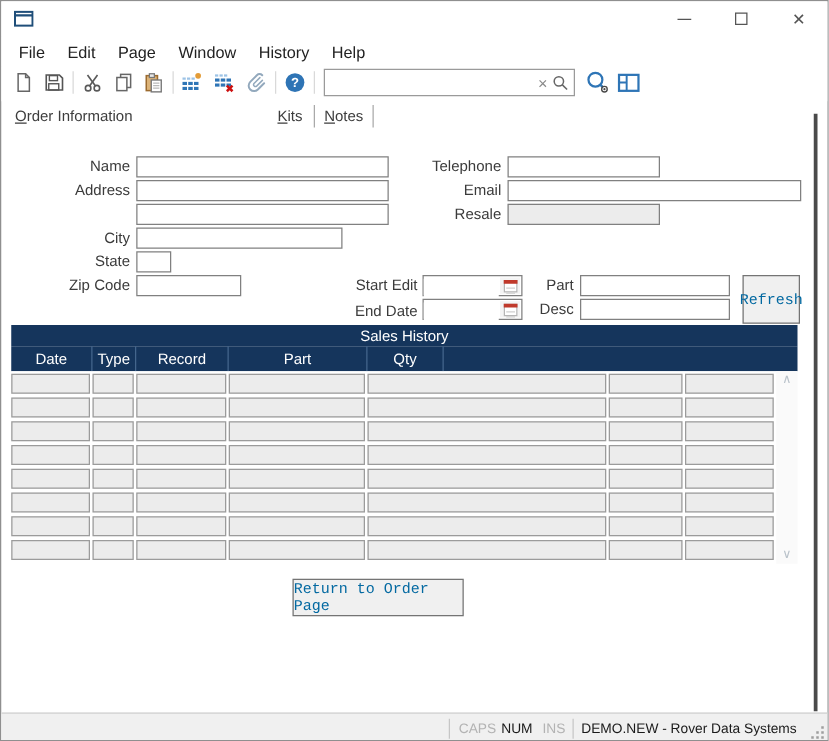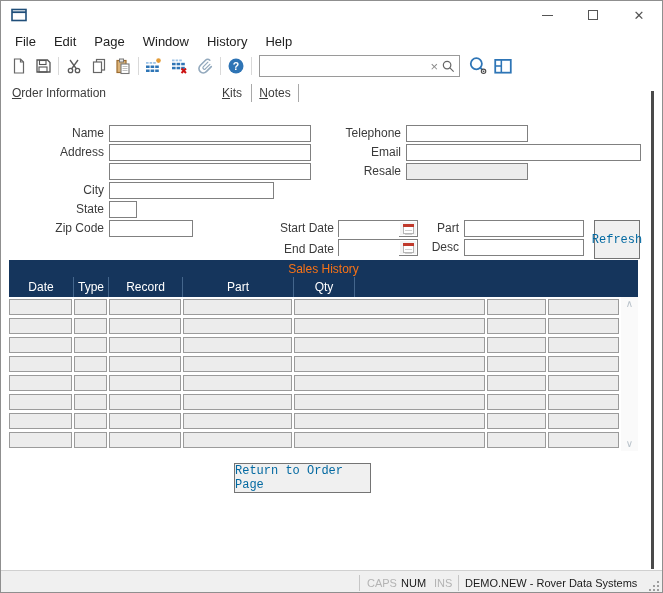--- a/index.html
+++ b/index.html
@@ -57,21 +57,21 @@
   .calglyph::before { content:""; position:absolute; left:-1px; top:-1px; width:11px; height:3px;
                       background:#c0392b; }
   .calglyph::after { content:""; position:absolute; left:1px; top:5px; width:7px; height:3px;
                      border-top:1px solid #cfcfcf; border-bottom:1px solid #cfcfcf; }
   .btn { position:absolute; background:#f0f0f0; border:1px solid #747474; font-size:12px;
          color:#0369a1; display:flex; align-items:center; justify-content:center; cursor:pointer;
          font-family:Liberation Mono, monospace; }
 
   
   .sh-title { position:absolute; left:8px; top:259px; width:629px; height:17px; background:#15355c;
-              color:#f97316; font-size:12px; display:flex; align-items:center; justify-content:center; }
+              color:#ffffff; font-size:12px; display:flex; align-items:center; justify-content:center; }
   .sh-header { position:absolute; left:8px; top:276px; width:629px; height:20px; background:#15355c;
                display:flex; }
   .th { height:100%; color:#fff; font-size:12px; display:flex; align-items:center;
         justify-content:center; border-right:1px solid #44668c; }
   .sh-hspacer { flex:1; height:100%; }
   .sh-body { position:absolute; left:8px; top:296px; width:629px; height:154px; background:#fff; }
   .grid-rows { position:absolute; left:0; top:2px; width:612px; }
   .grow { display:flex; height:19px; }
   .gcell { height:16px; border:1px solid #9b9b9b; background:#ececec; margin-right:2px; }
   .vscroll { position:absolute; left:612px; top:0; width:17px; height:100%; background:#fafafa;
@@ -263,21 +263,21 @@
   <span class="flabel" style="left:33px;top:219px;width:70px">Zip Code</span>
   <input class="tbox" style="left: 108px; top: 219px; width: 84px;" value="">
 
   <span class="flabel" style="left:330px;top:124px;width:70px">Telephone</span>
   <input class="tbox" style="left: 405px; top: 124px; width: 122px;" value="">
   <span class="flabel" style="left:330px;top:143px;width:70px">Email</span>
   <input class="tbox" style="left: 405px; top: 143px; width: 235px;" value="">
   <span class="flabel" style="left:330px;top:162px;width:70px">Resale</span>
   <input class="tbox disabled" style="left: 405px; top: 162px; width: 122px;" value="">
 
-  <span class="flabel" style="left:273px;top:219px;width:60px">Start Date</span>
+  <span class="flabel" style="left:273px;top:219px;width:60px">Start Edit</span>
   <div class="datebox" style="left:337px;top:219px">
     <input type="text" value="" style="">
     <span class="calbtn">
         <span class="calglyph"></span>
       </span>
   </div>
   <span class="flabel" style="left:418px;top:219px;width:40px">Part</span>
   <input class="tbox" style="left: 463px; top: 219px; width: 120px;" value="">
   <span class="flabel" style="left:273px;top:240px;width:60px">End Date</span>
   <div class="datebox" style="left:337px;top:238px">

